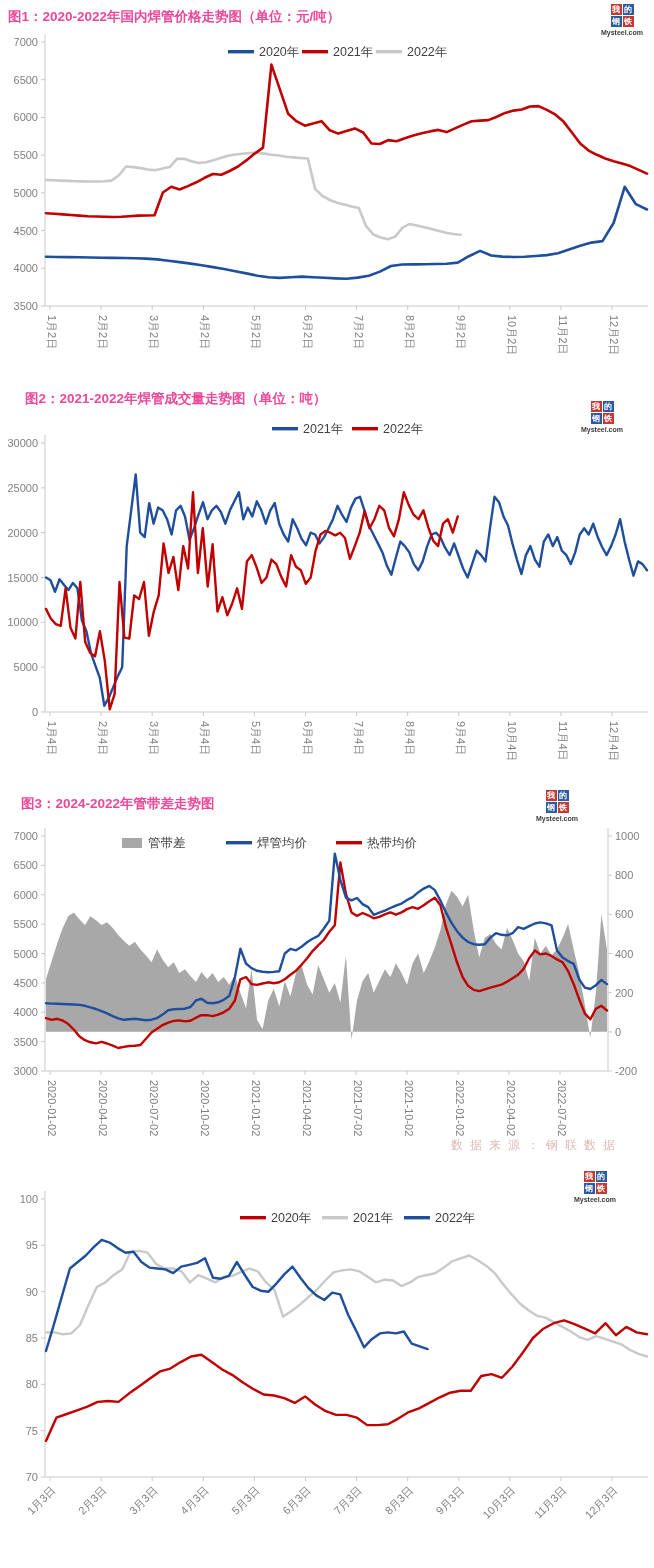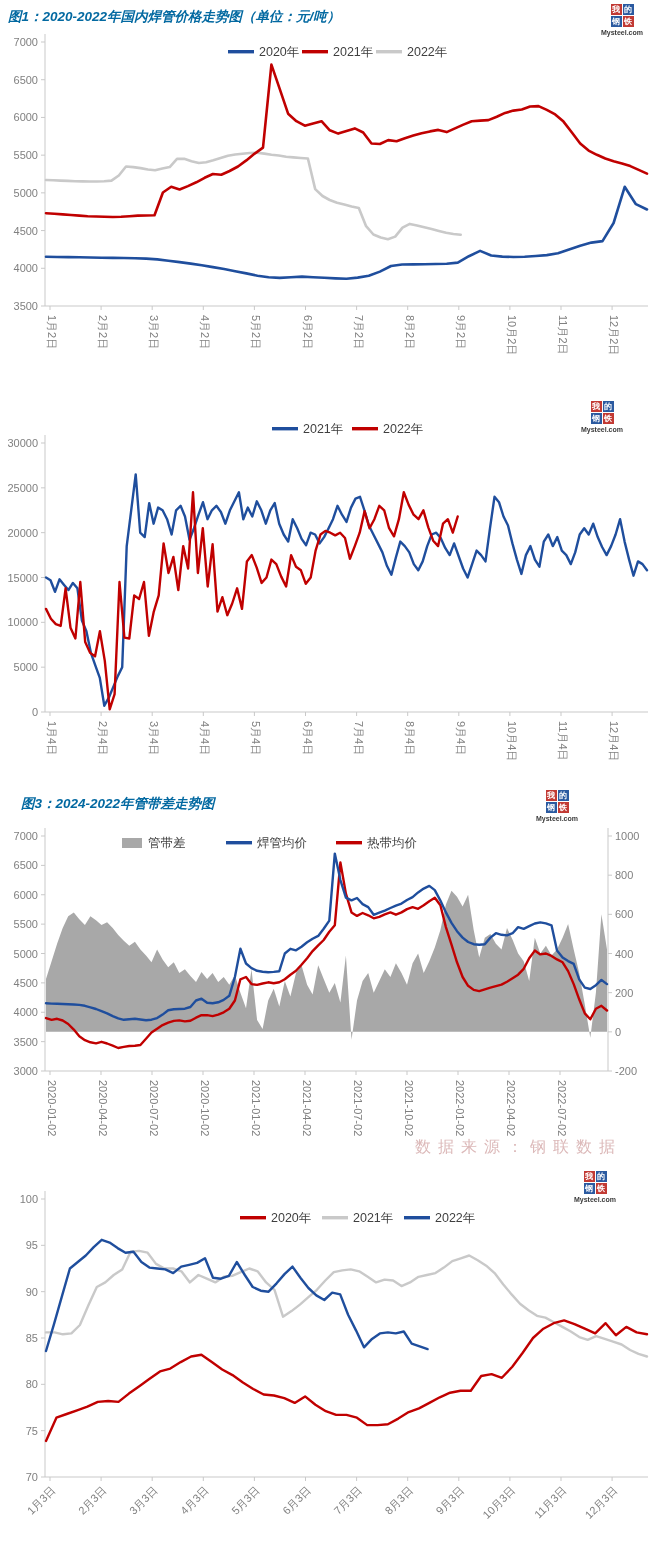--- a/index.html
+++ b/index.html
@@ -1,27 +1,27 @@
 <!DOCTYPE html>
 <html><head>
 <meta charset="utf-8">
 <style>
   html,body{margin:0;padding:0;background:#fff;}
   .page{position:relative;width:654px;height:1568px;background:#fff;overflow:hidden;
         font-family:"Liberation Sans","DejaVu Sans",sans-serif;}
   .chart-block{position:absolute;left:0;width:654px;}
-  .chart-title{position:absolute;font-size:13.5px;font-weight:bold;color:#0369a1;white-space:nowrap;font-style:italic;}
+  .chart-title{position:absolute;font-size:13.5px;font-weight:bold;color:#ec4899;white-space:nowrap;}
   .chart-canvas{position:absolute;left:0;top:0;}
   .mysteel-logo{position:absolute;width:44px;text-align:center;line-height:0;}
   .logo-squares{display:inline-grid;grid-template-columns:11px 11px;gap:1px;}
   .sq{width:11px;height:11px;font-size:8px;line-height:11px;color:#fff;text-align:center;font-weight:bold;}
   .sq-red{background:#c23a34;}
   .sq-navy{background:#2b5aa0;}
   .logo-text{font-size:7px;line-height:9px;color:#3a3a3a;font-weight:bold;white-space:nowrap;margin-top:1px;}
-  .source-note{position:absolute;font-size:16px;letter-spacing:7px;color:#dcb9b9;white-space:nowrap;}
+  .source-note{position:absolute;font-size:12px;letter-spacing:7px;color:#dcb9b9;white-space:nowrap;}
 </style>
 </head>
 <body>
 
 <div class="page">
 
   <section class="chart-block" style="top:0;height:383px;">
     <div class="chart-title" style="left:8px;top:8px;">图1：2020-2022年国内焊管价格走势图（单位：元/吨）</div>
     <div class="mysteel-logo" style="left:600px;top:4px;">
       <span class="logo-squares">
@@ -81,20 +81,21 @@
         <rect x="228" y="50" width="26" height="3.4" fill="#1f4e9d"></rect>
         <text x="259" y="56" fill="#3f3f3f" font-size="12.5">2020年</text>
         <rect x="302" y="50" width="26" height="3.4" fill="#c00000"></rect>
         <text x="333" y="56" fill="#3f3f3f" font-size="12.5">2021年</text>
         <rect x="376" y="50" width="26" height="3.4" fill="#c9c9c9"></rect>
         <text x="407" y="56" fill="#3f3f3f" font-size="12.5">2022年</text>
       </svg>
   </section>
 
   <section class="chart-block" style="top:383px;height:405px;">
+    <div class="chart-title" style="left:25px;top:7px;">图2：2021-2022年焊管成交量走势图（单位：吨）</div>
     <div class="mysteel-logo" style="left:580px;top:18px;">
       <span class="logo-squares">
           <span class="sq sq-red">我</span>
           <span class="sq sq-navy">的</span>
           <span class="sq sq-navy">钢</span>
           <span class="sq sq-red">铁</span>
         </span>
       <div class="logo-text">Mysteel.com</div>
     </div>
     <svg class="chart-canvas" width="654" height="405">

